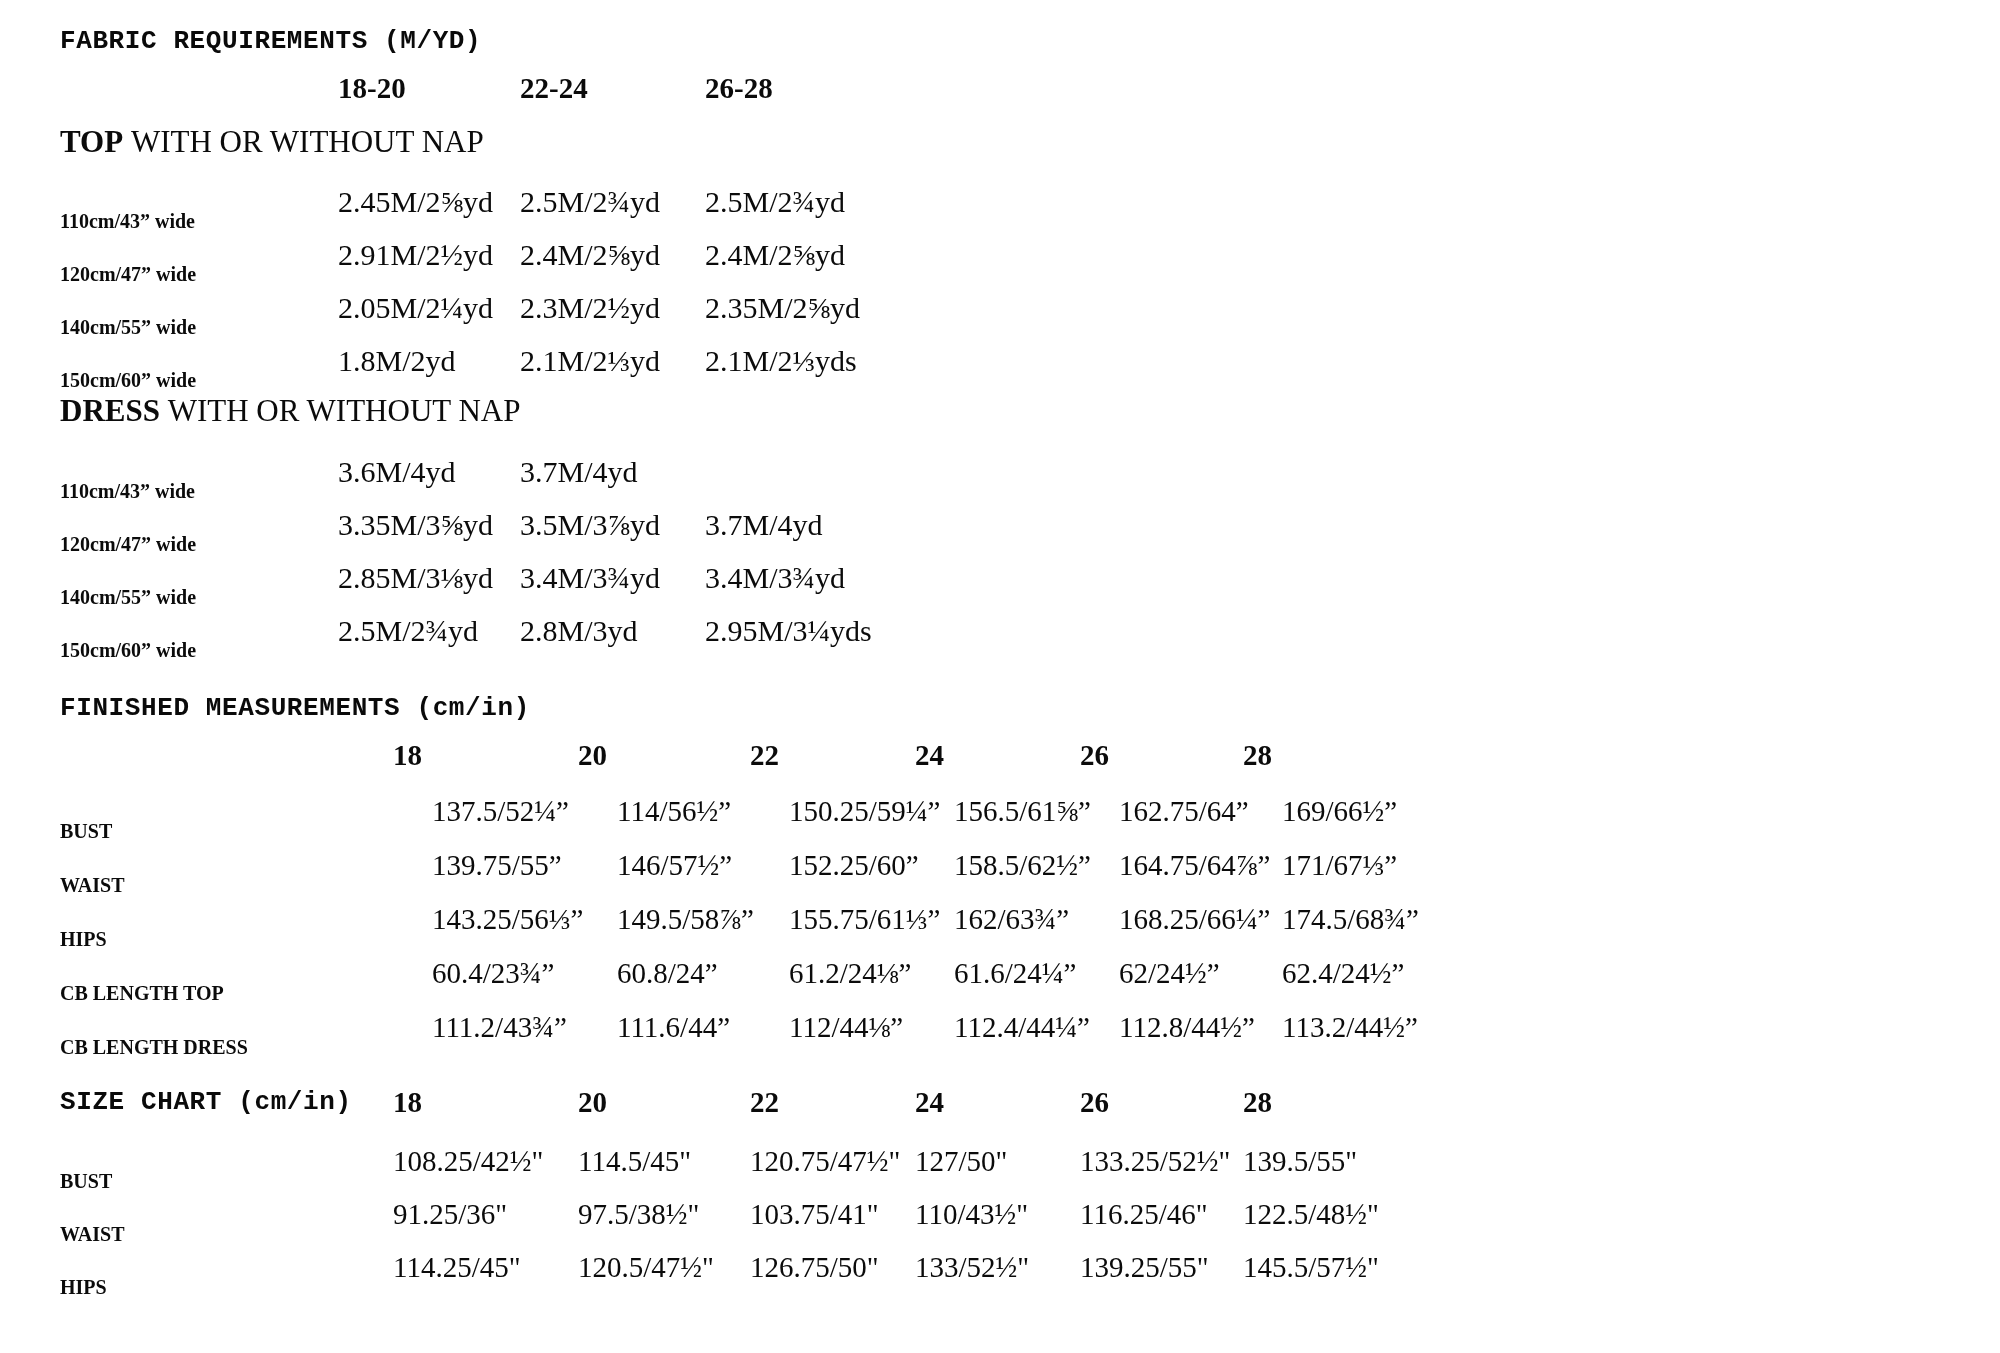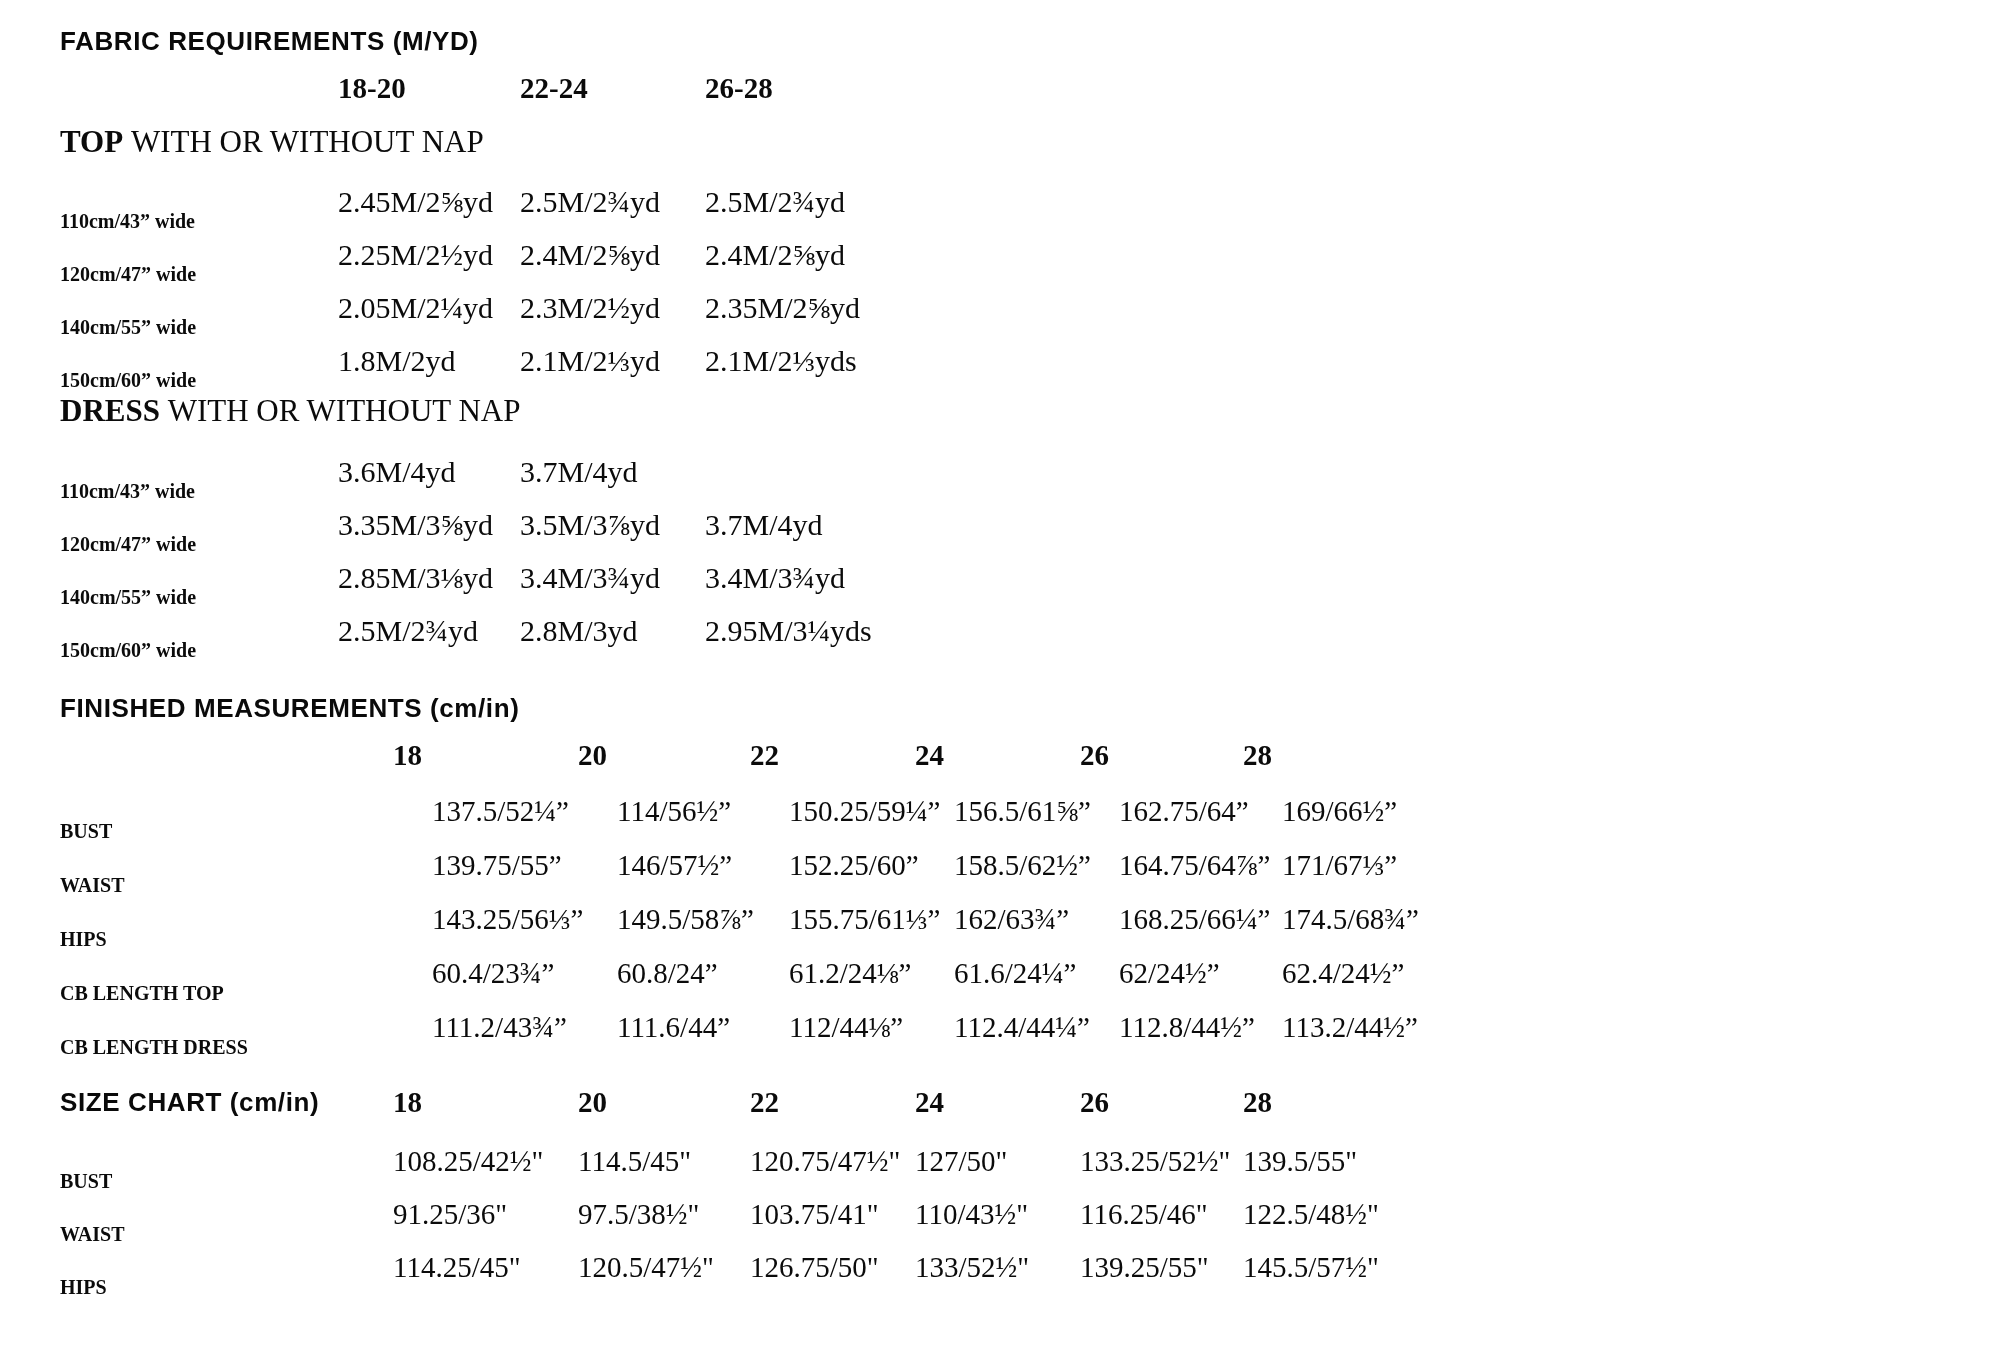--- a/index.html
+++ b/index.html
@@ -4,21 +4,21 @@
 <style>
   html,body{margin:0;padding:0;}
   body{
     width:2000px;height:1353px;background:#ffffff;color:#0b0b0b;
     font-family:"Liberation Serif","DejaVu Serif",serif;
     overflow:hidden;
   }
   .page{position:relative;padding:20px 0 0 60px;width:1940px;}
 
   .sec-title{
-    font-family:Liberation Sans, sans-serif;
+    font-family:Liberation Mono, monospace;
     font-weight:700;font-size:26px;letter-spacing:0.6px;color:#0a0a0a;
   }
   #fr-title{height:42px;display:flex;align-items:center;}
   #fm-title{height:44px;display:flex;align-items:center;margin-top:34px;}
 
   
   .fr-grid-row{display:grid;grid-template-columns:278px 182px 185px auto;align-items:center;}
   .fr-header-row{height:52px;}
   .fr-sec-heading{height:56px;display:flex;align-items:center;font-size:31px;}
   .fr-sec-heading .hb{font-weight:700;}
@@ -57,21 +57,21 @@
   </div>
 
   <div class="fr-grid-row fr-row">
     <div class="row-label">110cm/43” wide</div>
     <div class="cell">2.45M/2⅝yd</div>
     <div class="cell">2.5M/2¾yd</div>
     <div class="cell">2.5M/2¾yd</div>
   </div>
   <div class="fr-grid-row fr-row">
     <div class="row-label">120cm/47” wide</div>
-    <div class="cell">2.25M/2½yd</div>
+    <div class="cell">2.91M/2½yd</div>
     <div class="cell">2.4M/2⅝yd</div>
     <div class="cell">2.4M/2⅝yd</div>
   </div>
   <div class="fr-grid-row fr-row">
     <div class="row-label">140cm/55” wide</div>
     <div class="cell">2.05M/2¼yd</div>
     <div class="cell">2.3M/2½yd</div>
     <div class="cell">2.35M/2⅝yd</div>
   </div>
   <div class="fr-grid-row fr-row">

